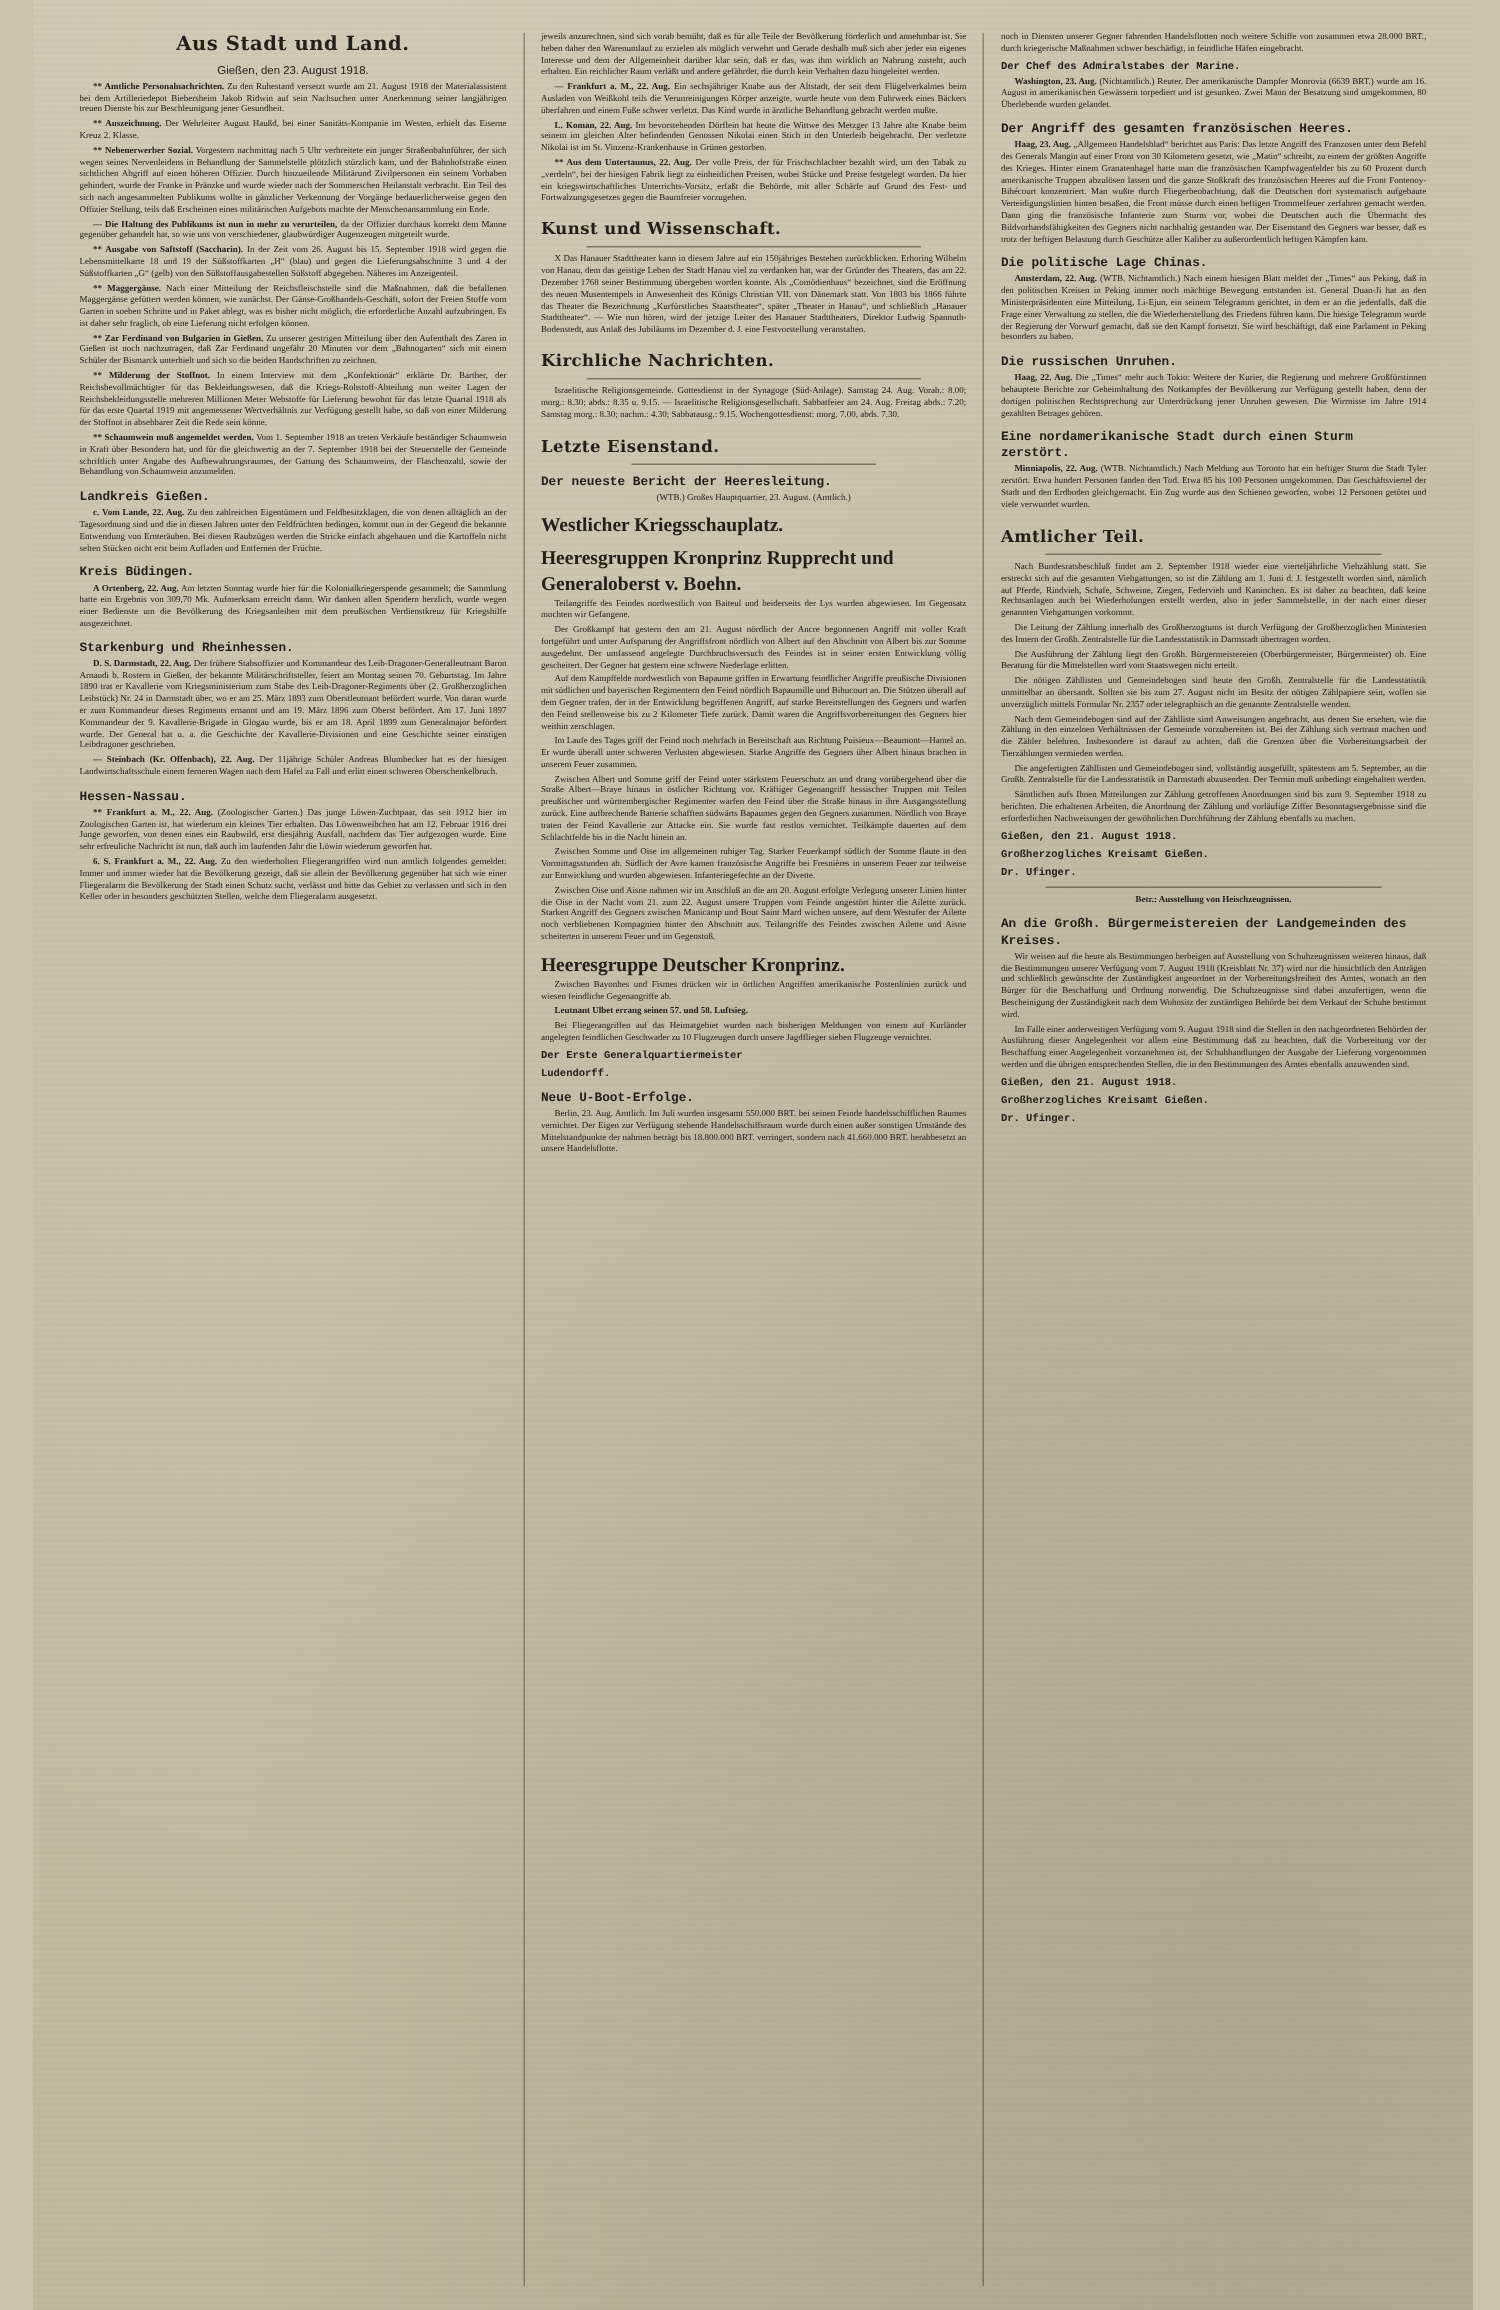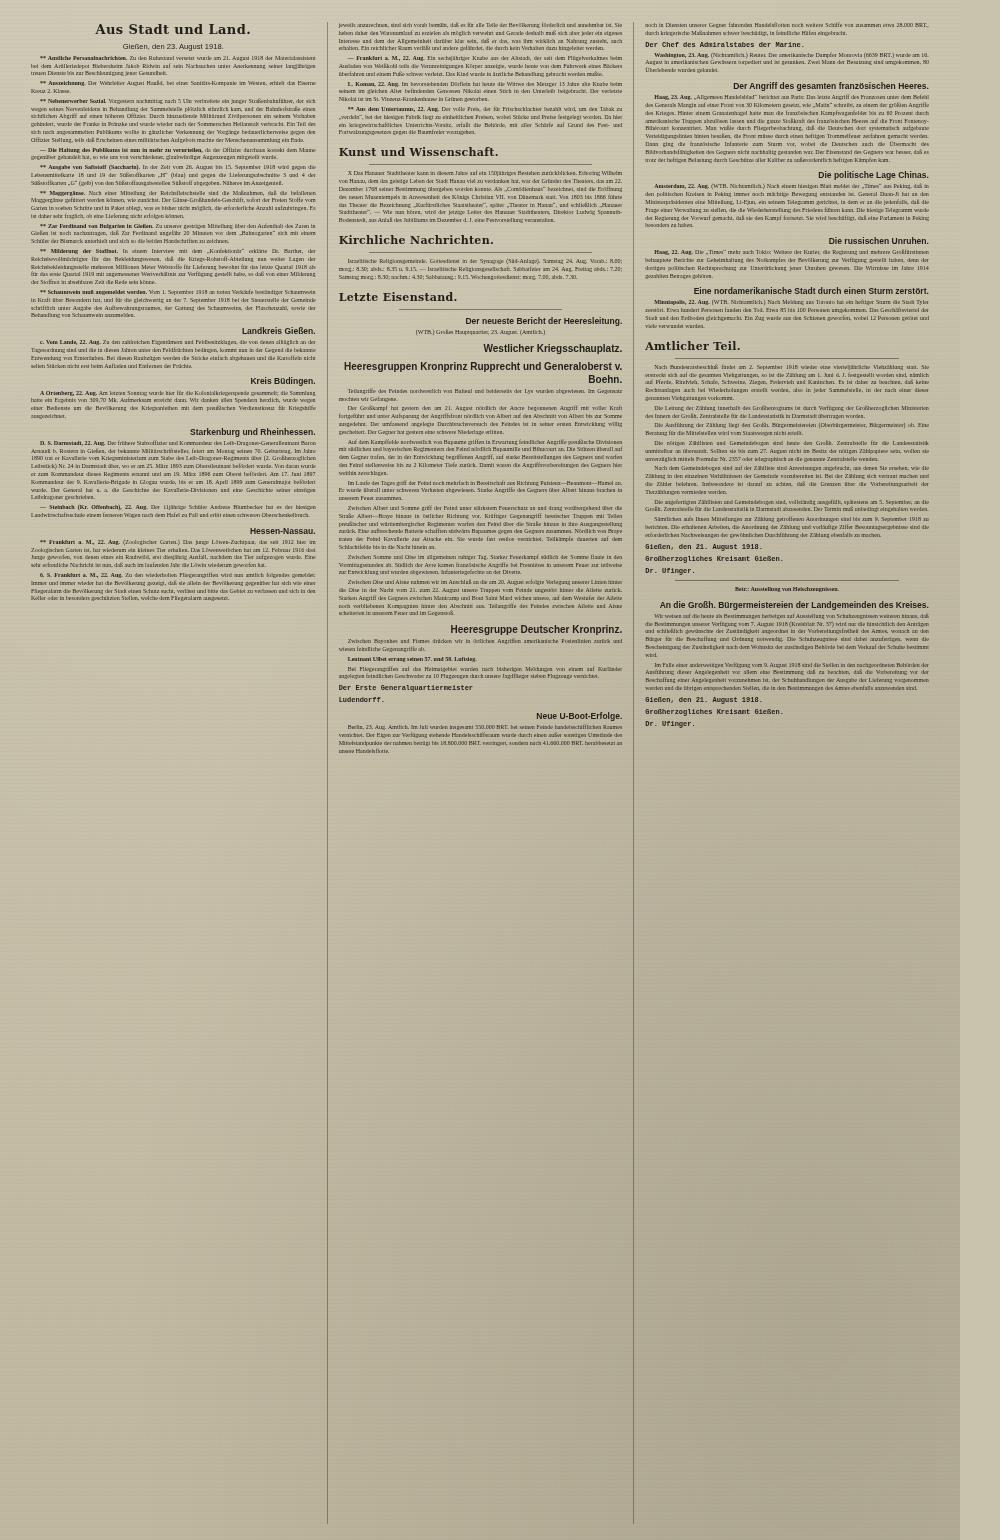--- a/index.html
+++ b/index.html
@@ -12,20 +12,21 @@
   }
   .page{
     position:relative;
     width:960px;height:1540px;
     background:
       radial-gradient(ellipse at 20% 10%, rgba(255,255,255,0.10), rgba(0,0,0,0) 60%),
       radial-gradient(ellipse at 85% 85%, rgba(0,0,0,0.10), rgba(0,0,0,0) 60%),
       linear-gradient(180deg,#cbc4ae 0%, #c6bfa8 35%, #c3bba3 70%, #bfb79e 100%);
     box-sizing:border-box;
     padding:22px 20px 16px 20px;
+    margin-left:22px;
   }
   .grain{
     position:absolute;inset:0;
     background-image:
       repeating-linear-gradient(0deg, rgba(0,0,0,0.025) 0px, rgba(0,0,0,0) 2px, rgba(0,0,0,0) 4px),
       repeating-linear-gradient(90deg, rgba(255,255,255,0.02) 0px, rgba(0,0,0,0) 3px);
     pointer-events:none;
   }
   .cols{
     display:flex;
@@ -52,32 +53,32 @@
     font-weight:bold;
   }
   h2.sec{
     font-family:"DejaVu Serif", serif;
     font-size:11px;
     margin:9px 0 2px 0;
     font-weight:bold;
     letter-spacing:0.3px;
   }
   h3.sub{
-    font-family:Liberation Sans, sans-serif;
+    font-family:Liberation Mono, monospace;
     font-size:8.5px;
-    text-align:right;
+    text-align:left;
     margin:6px 0 2px 0;
     font-weight:bold;
   }
   h4.sub2{
-    font-size:10px;
-    text-align:right;
+    font-size:13px;
+    text-align:left;
     margin:5px 0 2px 0;
     font-weight:bold;
-    font-family:Liberation Sans, sans-serif;
+    font-family:Liberation Serif, serif;
   }
   .place{
     font-size:7.6px;
     text-align:center;
     margin:2px 0 3px 0;
     font-family:Liberation Sans, sans-serif;
   }
   .rule{
     border:0;border-top:1px solid rgba(60,52,40,0.55);
     margin:4px 30px 5px 30px;

